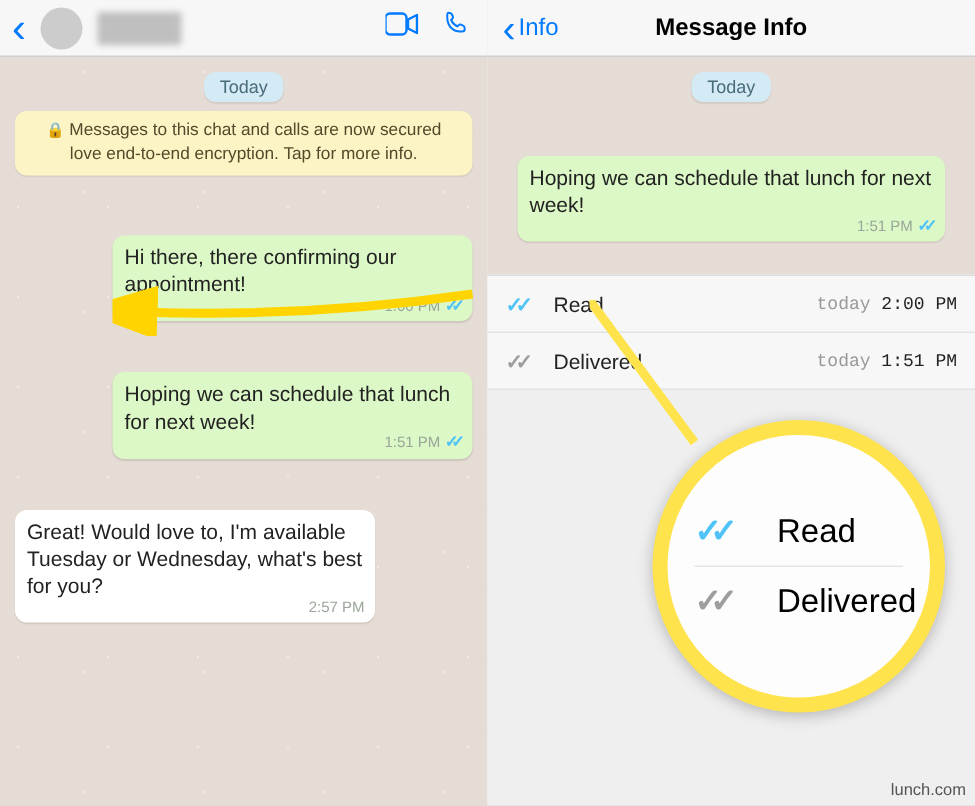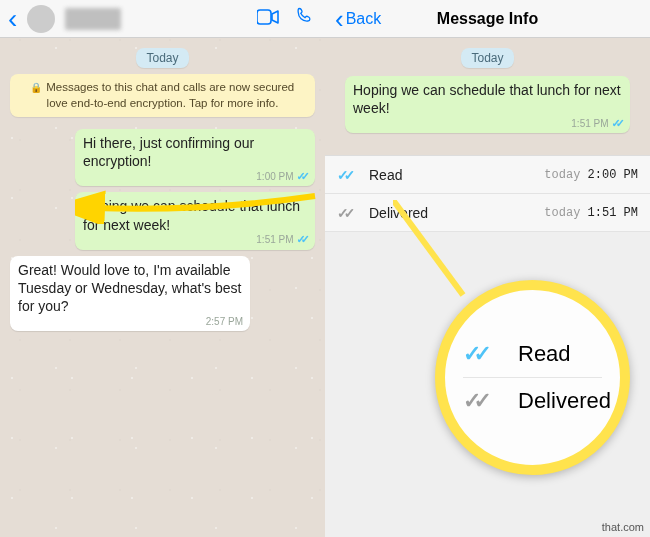--- a/index.html
+++ b/index.html
@@ -53,21 +53,21 @@
   .enc-banner { margin:6px 10px 10px; background:#fdf4c5; color:#54492a;
     font-size:11.5px; text-align:center; padding:6px 10px; border-radius:8px;
     box-shadow:0 1px 1px rgba(0,0,0,.08); line-height:1.35;}
   .enc-banner .lock { font-size:10px; margin-right:3px;}
 
   
   .msg-row { display:flex; padding: 2px 10px 4px;}
   .msg-row.out { justify-content:flex-end;}
   .bubble { max-width: 240px; padding:5px 8px 16px 8px; border-radius:8px;
     font-size:14px; line-height:1.3; color:#222; position:relative;
-    box-shadow:0 1px 1px rgba(0,0,0,.1);}
+    box-shadow:0 1px 1px rgba(0,0,0,.1);margin-top:28px;}
   .bubble.out { background:#dcf8c6;}
   .bubble.in  { background:#ffffff;}
   .meta { position:absolute; right:7px; bottom:3px; font-size:10px; color:#9aa69a;
     display:flex; align-items:center; gap:3px;}
   .ticks-blue { color:#4fc3f7;}
   .ticks-grey { color:#9e9e9e;}
   .tick { font-size:11px; letter-spacing:-5px; margin-right:3px; font-weight:bold;}
 
   
   .r-bubble-wrap { padding: 0 10px 10px; background:#e5ddd5;}
@@ -127,21 +127,21 @@
   </div>
 
   <div class="date-pill">Today</div>
 
   <div class="enc-banner">
     <span class="lock">🔒</span><span>Messages to this chat and calls are now secured love end-to-end encryption. Tap for more info.</span>
   </div>
 
   <div class="msg-row out">
     <div class="bubble out">
-      <span>Hi there, just confirming our encryption!</span>
+      <span>Hi there, there confirming our appointment!</span>
       <span class="meta">
           <span>1:00 PM</span>
           <span class="tick ticks-blue">✓✓</span>
         </span>
     </div>
   </div>
 
   <div class="msg-row out">
     <div class="bubble out">
       <span>Hoping we can schedule that lunch for next week!</span>
@@ -170,21 +170,21 @@
         </marker>
       </defs>
     <path d="M240,6 Q130,22 18,18" stroke="#ffd400" stroke-width="6" fill="none" marker-end="url(#ah)"></path>
   </svg>
 </div>
 
 <div class="panel-right" style="display:flex;flex-direction:column;">
   <div class="hdr-r">
     <div class="back-link">
       <span style="font-size:26px;line-height:1">‹</span>
-      <span>Back</span>
+      <span>Info</span>
     </div>
     <div class="hdr-title">Message Info</div>
   </div>
 
   <div class="r-bubble-wrap wa-bg" style="position:relative">
     <div class="date-pill">Today</div>
     <div class="msg-row out" style="padding-bottom:12px">
       <div class="bubble out" style="max-width:290px">
         <span>Hoping we can schedule that lunch for next week!</span>
         <span class="meta">
@@ -214,13 +214,13 @@
   <svg viewBox="0 0 90 110">
       <path d="M0,0 L70,95" stroke="#ffe34d" stroke-width="6"></path>
     </svg>
 </div>
 
 <div class="mag">
   <div class="row"><span class="tk-blue">✓✓</span>&nbsp;<span>Read</span></div>
   <div class="row"><span class="tk-grey">✓✓</span>&nbsp;<span>Delivered</span></div>
 </div>
 
-<div class="wm">that.com</div>
+<div class="wm">lunch.com</div>
 
 </body></html>

